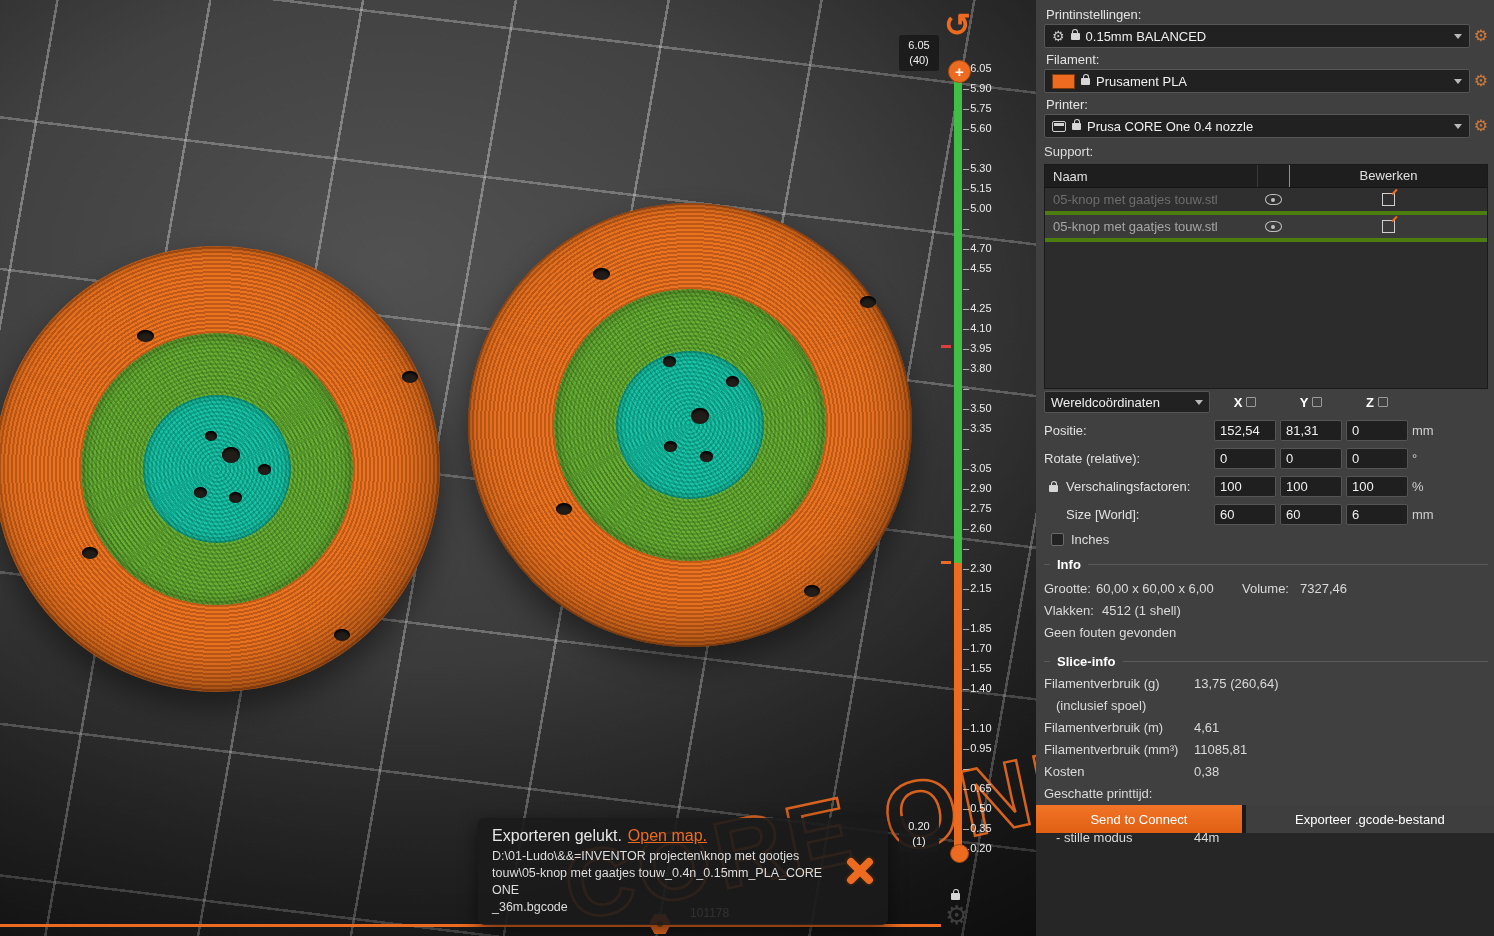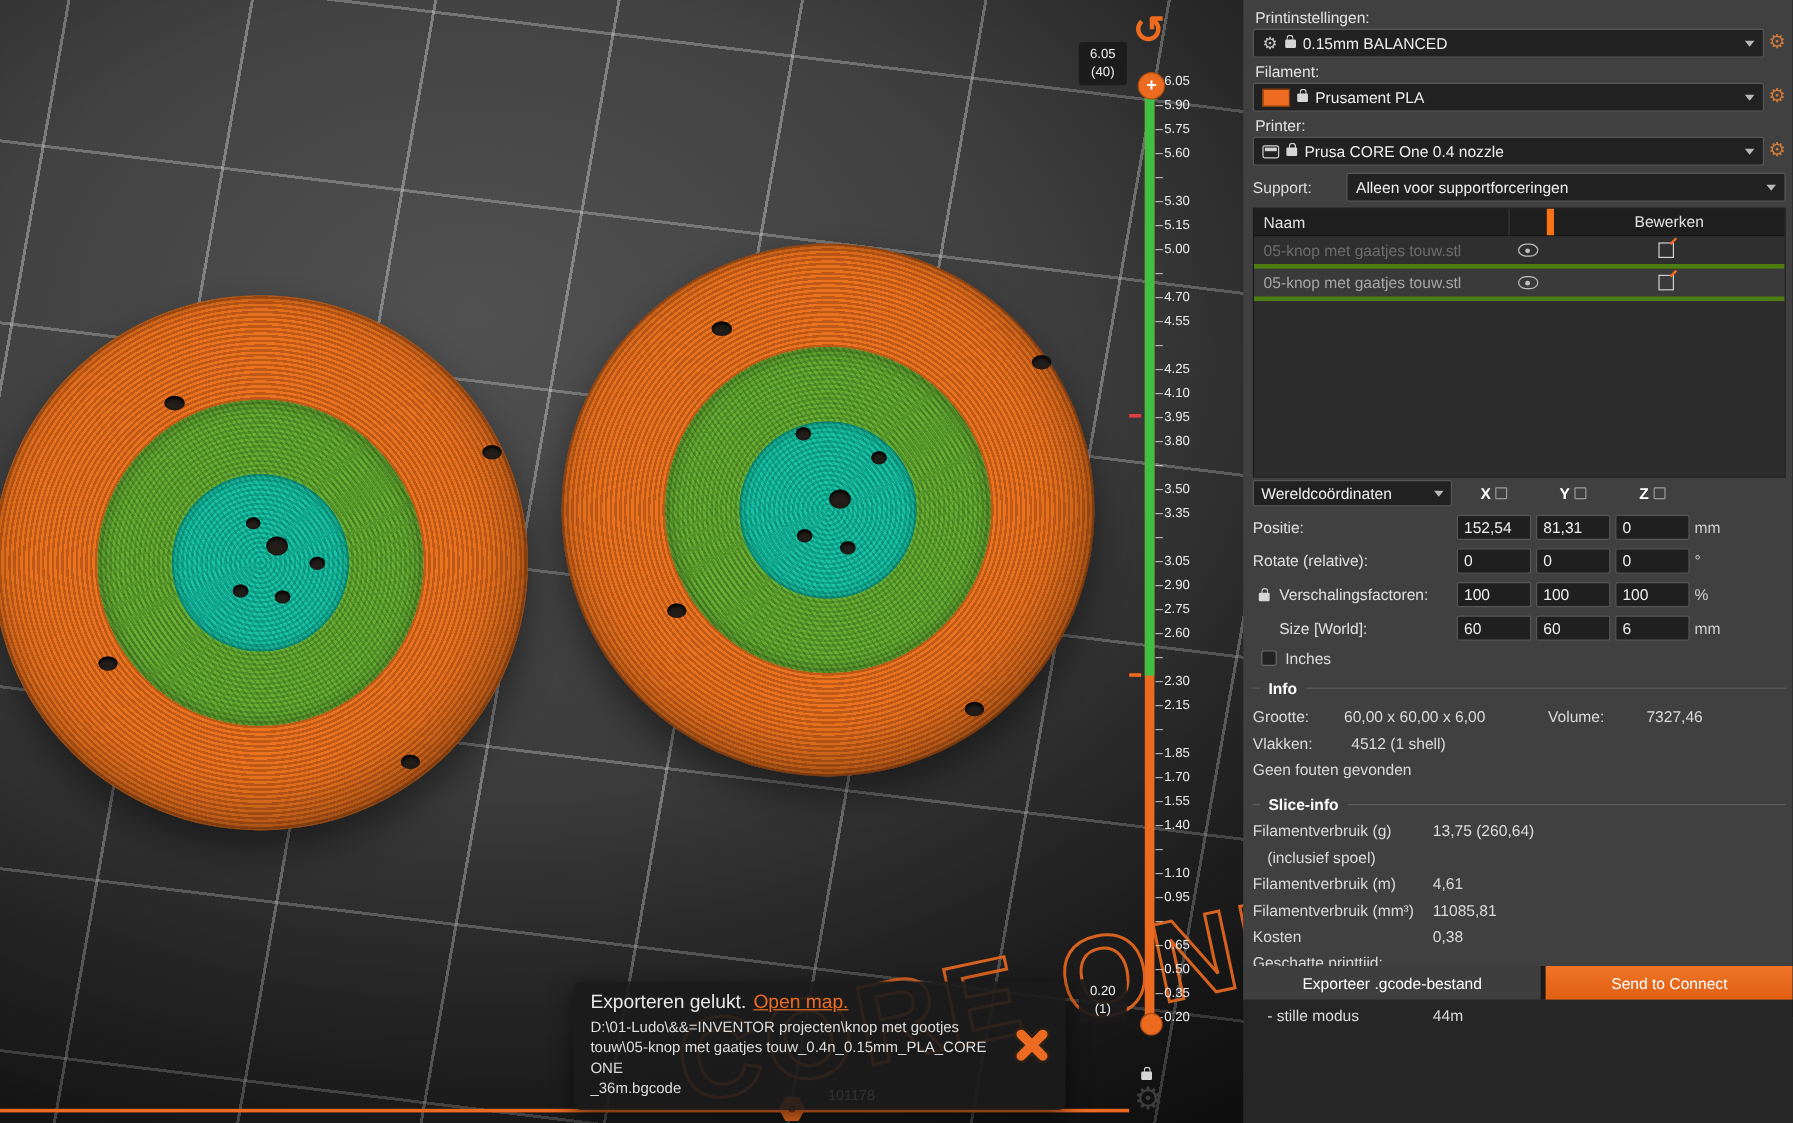--- a/index.html
+++ b/index.html
@@ -99,21 +99,21 @@
   .vul-combo{flex:none;width:74px;}
   .brim-label{margin-left:24px;}
   input[type=checkbox]{appearance:none;-webkit-appearance:none;width:13px;height:13px;background:#232323;
     border:1px solid #6a6a6a;border-radius:2px;margin:0;cursor:pointer;}
 
   .obj-table{margin-top:5px;border:1px solid #1a1a1a;}
   .obj-head{display:grid;grid-template-columns:1fr 32px 198px;height:22px;background:#1e1e1e;
     align-items:center;border-bottom:1px solid #141414;}
   .h-name{padding-left:8px;color:#e0e0e0;}
   .h-mid{height:100%;border-left:1px solid #3a3a3a;}
-  .h-edit{text-align:center;color:#e0e0e0;border-left:6px solid #f97316;height:100%;line-height:22px;}
+  .h-edit{text-align:center;color:#e0e0e0;border-left:1px solid #f97316;height:100%;line-height:22px;}
   .obj-row{display:grid;grid-template-columns:1fr 32px 198px;height:23px;align-items:center;
     border-bottom:4px solid #4d7c0f;cursor:pointer;}
   .obj-row.r0{background:#2f2f2f;} .obj-row.r0 .obj-name{color:#6d6d6d;}
   .obj-row.r1{background:#3a3a3a;} .obj-row.r1 .obj-name{color:#a6a6a6;}
   .obj-name{padding-left:8px;white-space:nowrap;overflow:hidden;text-overflow:ellipsis;}
   .obj-eye,.obj-edit{display:flex;justify-content:center;align-items:center;}
   .eye{display:inline-block;width:15px;height:9px;border:1.5px solid #c0c0c0;border-radius:50%/60%;position:relative;}
   .eye>span{position:absolute;left:50%;top:50%;width:4px;height:4px;background:#c0c0c0;border-radius:50%;transform:translate(-50%,-50%);}
   .editico{width:11px;height:11px;border:1.5px solid #d0d0d0;position:relative;display:inline-block;}
   .editico::after{content:'';position:absolute;right:-4px;top:-3px;width:7px;height:2px;background:#ED6B21;transform:rotate(-45deg);}
@@ -129,21 +129,21 @@
   .axis-h{display:flex;align-items:center;justify-content:center;gap:4px;color:#fff;font-weight:bold;}
   .axis-ico{width:8px;height:8px;border:1px solid #9a9a9a;border-radius:1px;}
   .oe-label{color:#e0e0e0;white-space:nowrap;overflow:hidden;}
   .oe-label.ind{padding-left:22px;position:relative;}
   .lockpos{position:absolute;left:5px;top:6px;}
   .oe-input{width:100%;height:21px;background:#1f1f1f;border:1px solid #555;border-radius:2px;color:#f0f0f0;
     font-size:13px;font-family:inherit;padding:0 5px;box-sizing:border-box;}
   .oe-unit{color:#cfcfcf;}
   .inches-row{display:flex;align-items:center;gap:7px;margin:7px 0 0 7px;}
 
-  .info-line{display:flex;line-height:22px;color:#dadada;gap:24px;}
+  .info-line{display:flex;line-height:22px;color:#dadada;}
   .iw52{width:52px;flex:none;} .iw146{width:146px;flex:none;} .iw58{width:58px;flex:none;}
 
   .slice-grid{display:grid;grid-template-columns:150px 1fr;row-gap:5px;margin-top:2px;color:#dadada;line-height:17px;}
   .sl-label.sind{padding-left:12px;}
 
   .footer{position:absolute;left:0;right:0;bottom:0;height:28px;display:flex;background:#191919;gap:4px;}
   .btn{border:none;font-family:inherit;font-size:13px;color:#fff;cursor:pointer;}
   .btn-export{flex:1.22;background:#3e3e3e;}
   .btn-connect{flex:1;background:linear-gradient(#f17427,#e05f13);}
 </style>
@@ -418,24 +418,20 @@
         <span class="printer-ico"></span>
         <span class="plock"></span>
         <span class="ctext">Prusa CORE One 0.4 nozzle</span>
         <span class="caret"></span>
       </div>
       <span class="gear-out">⚙</span>
     </div>
 
     <div class="inline-row">
       <span class="w54">Support:</span>
-      <div class="combo">
-        <span class="ctext">Alleen voor supportforceringen</span>
-        <span class="caret"></span>
-      </div>
     </div>
 
 
     <div class="obj-table">
       <div class="obj-head">
         <div class="h-name">Naam</div>
         <div class="h-mid"></div>
         <div class="h-edit">Bewerken</div>
       </div>
       <div id="object-rows">
@@ -542,17 +538,17 @@
         <div class="sl-value">0,38</div>
         <div class="sl-label">Geschatte printtijd:</div>
         <div class="sl-value"></div>
         <div class="sl-label sind">- normale modus</div>
         <div class="sl-value">36m</div>
         <div class="sl-label sind">- stille modus</div>
         <div class="sl-value">44m</div>
       </div>
 
     <div class="footer">
+      <button class="btn btn-connect">Send to Connect</button>
       <button class="btn btn-export">Exporteer .gcode-bestand</button>
-      <button class="btn btn-connect">Send to Connect</button>
     </div>
   </div>
 </div>
 
 </body></html>

